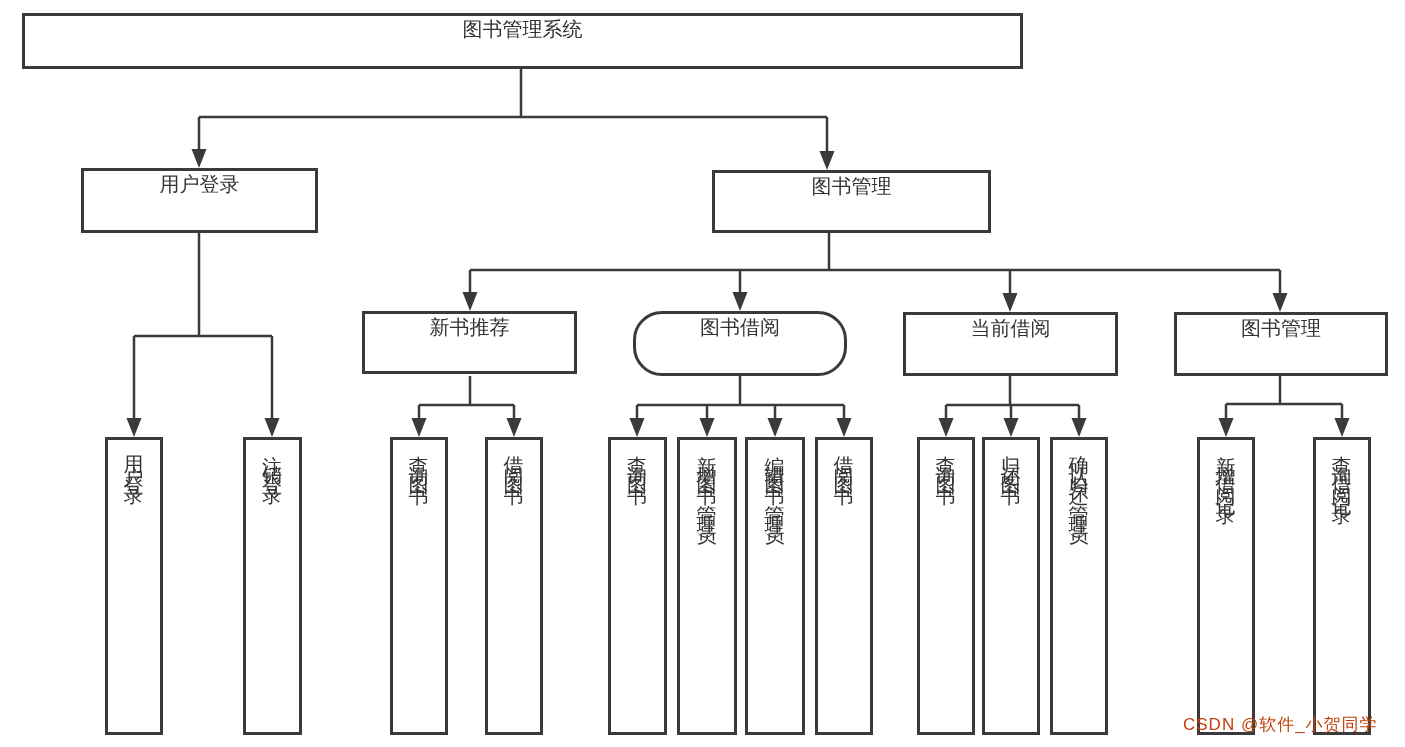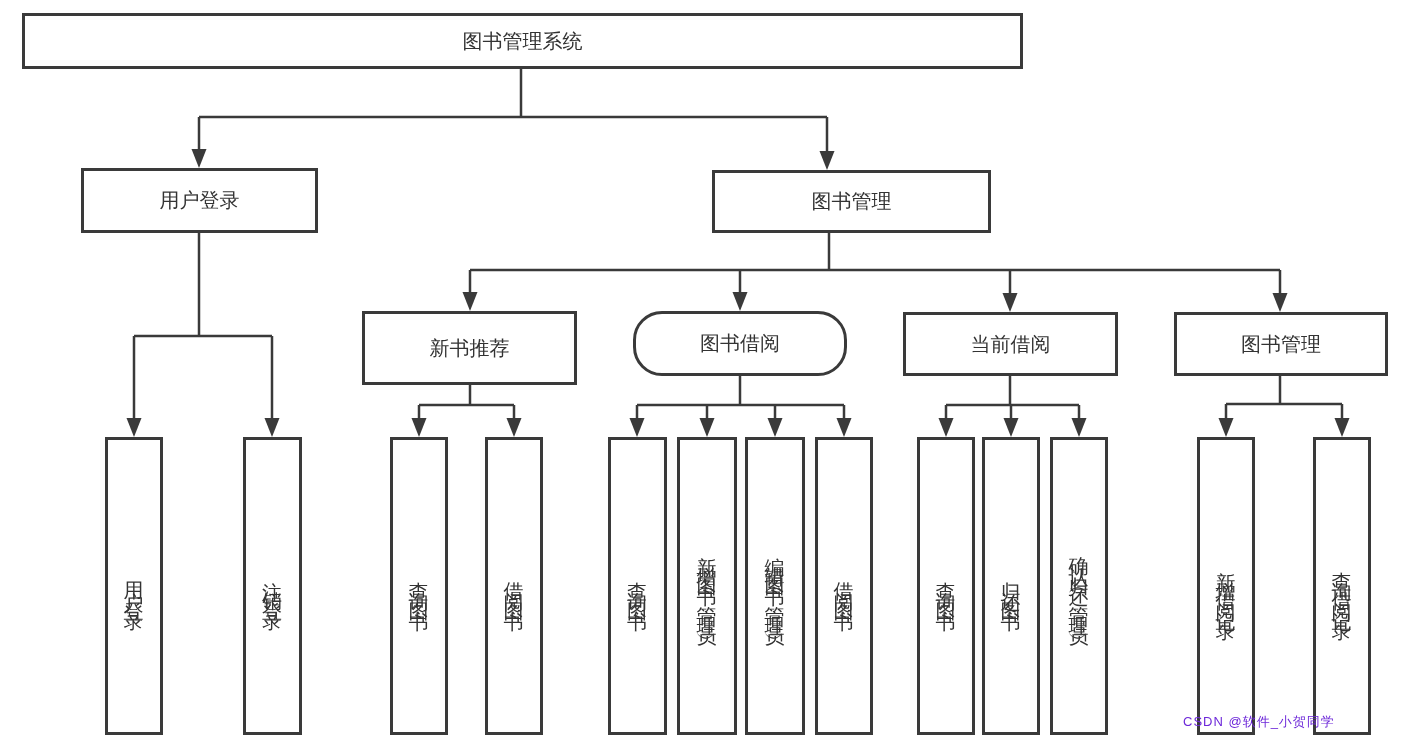--- a/index.html
+++ b/index.html
@@ -11,43 +11,43 @@
     font-family: "Liberation Sans", sans-serif;
     overflow: hidden;
   }
   svg.wires { position: absolute; left: 0; top: 0; z-index: 1; }
   .node {
     position: absolute;
     box-sizing: border-box;
     background: #ffffff;
     border: 3px solid #3a3a3a;
     display: flex;
-    align-items: center;
+    align-items: flex-start;
     justify-content: center;
     color: #333333;
     font-size: 20px;
     z-index: 2;
     white-space: nowrap;
   }
   .vnode { white-space: normal; }
   .vnode .vtext {
     writing-mode: vertical-rl;
     text-orientation: mixed;
     letter-spacing: 10px;
     line-height: 1;
     font-size: 20px;
     color: #333333;
   }
   .watermark {
     position: absolute;
     left: 1183px;
     top: 713px;
     z-index: 5;
-    font-size: 13px;
-    color: #6d28d9;
+    font-size: 17px;
+    color: #c2410c;
     letter-spacing: 1px;
     white-space: nowrap;
   }
 </style>
 </head>
 <body>
 
 <div class="canvas">
 
   <svg class="wires" width="1405" height="747" viewBox="0 0 1405 747">
@@ -127,21 +127,21 @@
     <span>图书管理系统</span>
   </div>
 
   <div class="node" style="left:81px; top:168px; width:237px; height:65px;">
     <span>用户登录</span>
   </div>
   <div class="node" style="left:712px; top:170px; width:279px; height:63px;">
     <span>图书管理</span>
   </div>
 
-  <div class="node" style="left:362px; top:311px; width:215px; height:74px;">
+  <div class="node" style="left:362px; top:311px; width:215px; height:63px;">
     <span>新书推荐</span>
   </div>
   <div class="node" style="left:633px; top:311px; width:214px; height:65px;border-radius:29px;">
     <span>图书借阅</span>
   </div>
   <div class="node" style="left:903px; top:312px; width:215px; height:64px;">
     <span>当前借阅</span>
   </div>
   <div class="node" style="left:1174px; top:312px; width:214px; height:64px;">
     <span>图书管理</span>

